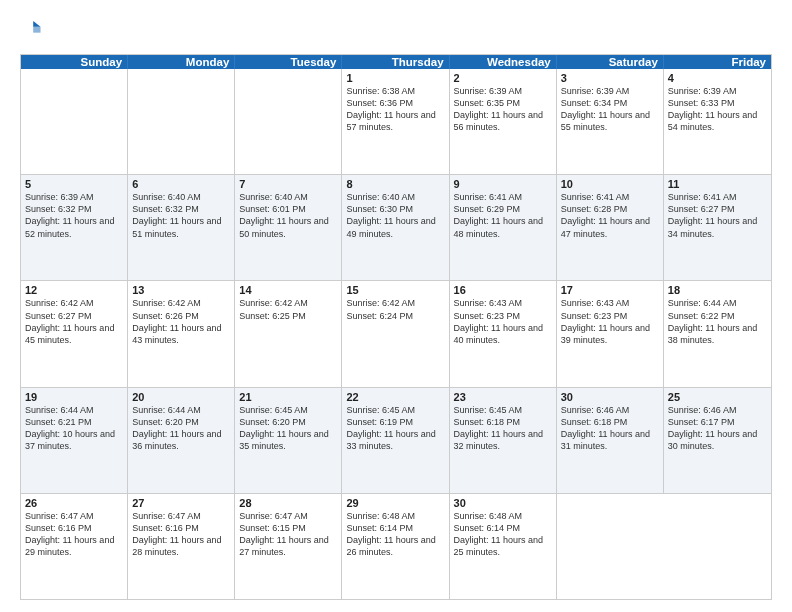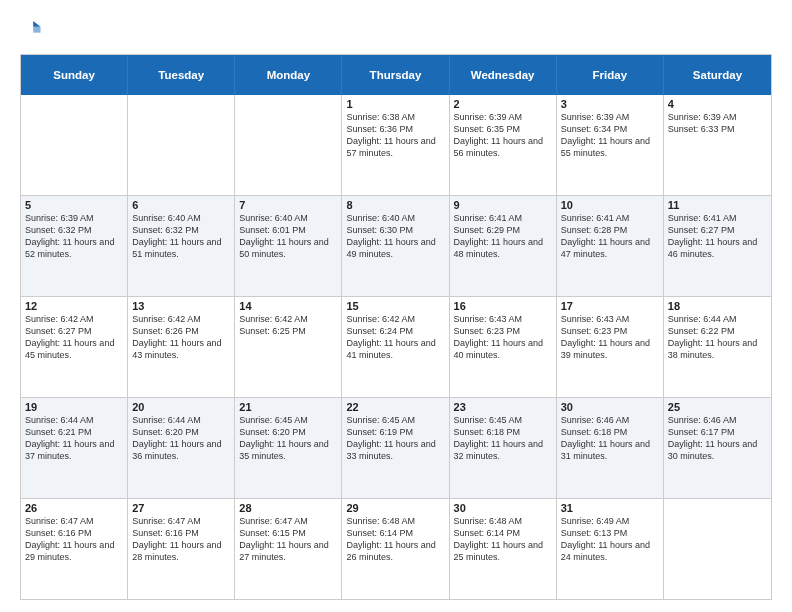--- a/index.html
+++ b/index.html
@@ -62,22 +62,22 @@
     }
     .cal-header-row {
       display: grid;
       grid-template-columns: repeat(7, 1fr);
       background: #1a6ab5;
     }
     .cal-header-cell {
       color: #fff;
       font-size: 11.5px;
       font-weight: bold;
-      padding: 14px 5px;
-      text-align: center;
+      padding: 1px 5px;
+      text-align: right;
       border-right: 1px solid #2a7ac5;
     }
     .cal-header-cell:last-child { border-right: none; }
     .cal-body {
       display: flex;
       flex-direction: column;
       flex: 1;
     }
     .cal-row {
       display: grid;
@@ -132,26 +132,26 @@
     </div>
     <div class="title-block">
       <div class="month-title"></div>
       <div class="location"></div>
     </div>
   </div>
 
   <div class="calendar">
     <div class="cal-header-row">
     <div class="cal-header-cell">Sunday</div>
+        <div class="cal-header-cell">Monday</div>
         <div class="cal-header-cell">Tuesday</div>
-        <div class="cal-header-cell">Monday</div>
         <div class="cal-header-cell">Thursday</div>
         <div class="cal-header-cell">Wednesday</div>
+        <div class="cal-header-cell">Saturday</div>
         <div class="cal-header-cell">Friday</div>
-        <div class="cal-header-cell">Saturday</div>
       </div>
     <div class="cal-body">
     <div class="cal-row">
           <div class="cal-cell empty"></div>
           <div class="cal-cell empty"></div>
           <div class="cal-cell empty"></div>
           <div class="cal-cell">
             <span class="day-number">1</span>
             <div class="cell-text">Sunrise: 6:38 AM</div>
             <div class="cell-text">Sunset: 6:36 PM</div>
@@ -166,20 +166,21 @@
           <div class="cal-cell">
             <span class="day-number">3</span>
             <div class="cell-text">Sunrise: 6:39 AM</div>
             <div class="cell-text">Sunset: 6:34 PM</div>
             <div class="cell-text">Daylight: 11 hours and 55 minutes.</div>
           </div>
           <div class="cal-cell">
             <span class="day-number">4</span>
             <div class="cell-text">Sunrise: 6:39 AM</div>
             <div class="cell-text">Sunset: 6:33 PM</div>
+            <div class="cell-text">Daylight: 11 hours and 54 minutes.</div>
           </div>
         </div>
         <div class="cal-row">
           <div class="cal-cell alt-row">
             <span class="day-number">5</span>
             <div class="cell-text">Sunrise: 6:39 AM</div>
             <div class="cell-text">Sunset: 6:32 PM</div>
             <div class="cell-text">Daylight: 11 hours and 52 minutes.</div>
           </div>
           <div class="cal-cell alt-row">
@@ -209,21 +210,21 @@
           <div class="cal-cell alt-row">
             <span class="day-number">10</span>
             <div class="cell-text">Sunrise: 6:41 AM</div>
             <div class="cell-text">Sunset: 6:28 PM</div>
             <div class="cell-text">Daylight: 11 hours and 47 minutes.</div>
           </div>
           <div class="cal-cell alt-row">
             <span class="day-number">11</span>
             <div class="cell-text">Sunrise: 6:41 AM</div>
             <div class="cell-text">Sunset: 6:27 PM</div>
-            <div class="cell-text">Daylight: 11 hours and 46 minutes.</div>
+            <div class="cell-text">Daylight: 11 hours and 34 minutes.</div>
           </div>
         </div>
         <div class="cal-row">
           <div class="cal-cell">
             <span class="day-number">12</span>
             <div class="cell-text">Sunrise: 6:42 AM</div>
             <div class="cell-text">Sunset: 6:27 PM</div>
             <div class="cell-text">Daylight: 11 hours and 45 minutes.</div>
           </div>
           <div class="cal-cell">
@@ -234,21 +235,20 @@
           </div>
           <div class="cal-cell">
             <span class="day-number">14</span>
             <div class="cell-text">Sunrise: 6:42 AM</div>
             <div class="cell-text">Sunset: 6:25 PM</div>
           </div>
           <div class="cal-cell">
             <span class="day-number">15</span>
             <div class="cell-text">Sunrise: 6:42 AM</div>
             <div class="cell-text">Sunset: 6:24 PM</div>
-            <div class="cell-text">Daylight: 11 hours and 41 minutes.</div>
           </div>
           <div class="cal-cell">
             <span class="day-number">16</span>
             <div class="cell-text">Sunrise: 6:43 AM</div>
             <div class="cell-text">Sunset: 6:23 PM</div>
             <div class="cell-text">Daylight: 11 hours and 40 minutes.</div>
           </div>
           <div class="cal-cell">
             <span class="day-number">17</span>
             <div class="cell-text">Sunrise: 6:43 AM</div>
@@ -260,21 +260,21 @@
             <div class="cell-text">Sunrise: 6:44 AM</div>
             <div class="cell-text">Sunset: 6:22 PM</div>
             <div class="cell-text">Daylight: 11 hours and 38 minutes.</div>
           </div>
         </div>
         <div class="cal-row">
           <div class="cal-cell alt-row">
             <span class="day-number">19</span>
             <div class="cell-text">Sunrise: 6:44 AM</div>
             <div class="cell-text">Sunset: 6:21 PM</div>
-            <div class="cell-text">Daylight: 11 hours and 37 minutes.</div>
+            <div class="cell-text">Daylight: 10 hours and 37 minutes.</div>
           </div>
           <div class="cal-cell alt-row">
             <span class="day-number">20</span>
             <div class="cell-text">Sunrise: 6:44 AM</div>
             <div class="cell-text">Sunset: 6:20 PM</div>
             <div class="cell-text">Daylight: 11 hours and 36 minutes.</div>
           </div>
           <div class="cal-cell alt-row">
             <span class="day-number">21</span>
             <div class="cell-text">Sunrise: 6:45 AM</div>
@@ -329,24 +329,18 @@
             <span class="day-number">29</span>
             <div class="cell-text">Sunrise: 6:48 AM</div>
             <div class="cell-text">Sunset: 6:14 PM</div>
             <div class="cell-text">Daylight: 11 hours and 26 minutes.</div>
           </div>
           <div class="cal-cell">
             <span class="day-number">30</span>
             <div class="cell-text">Sunrise: 6:48 AM</div>
             <div class="cell-text">Sunset: 6:14 PM</div>
             <div class="cell-text">Daylight: 11 hours and 25 minutes.</div>
-          </div>
-          <div class="cal-cell">
-            <span class="day-number">31</span>
-            <div class="cell-text">Sunrise: 6:49 AM</div>
-            <div class="cell-text">Sunset: 6:13 PM</div>
-            <div class="cell-text">Daylight: 11 hours and 24 minutes.</div>
           </div>
           <div class="cal-cell empty"></div>
         </div>
       </div>
   </div>
 </div>
 
 </body></html>

